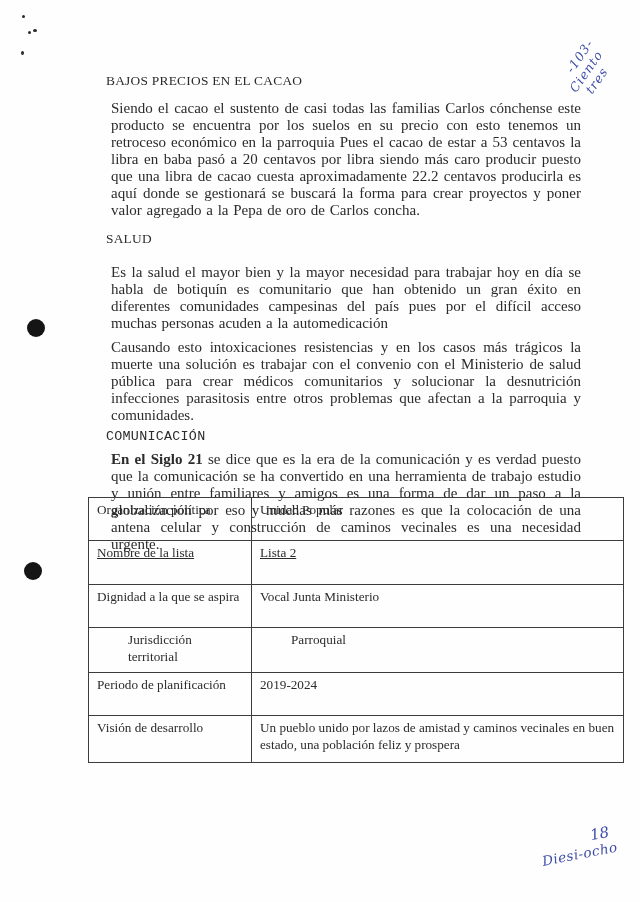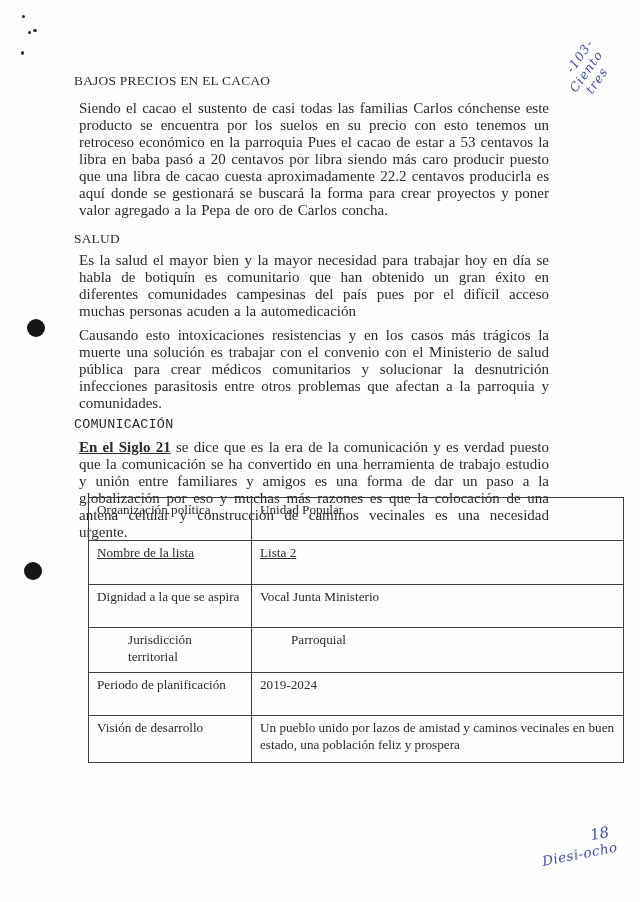--- a/index.html
+++ b/index.html
@@ -1,30 +1,30 @@
 <!DOCTYPE html>
 <html><head>
 <meta charset="utf-8">
 <style>
   html,body{margin:0;padding:0;background:#e9e9e9;}
   .page{
     position:relative;width:640px;height:902px;background:#fefefe;
     overflow:hidden;font-family:"Liberation Serif",serif;color:#2b2b2b;
     box-shadow:0 0 4px rgba(0,0,0,.2);
   }
-  .content{position:absolute;left:74px;top:72px;width:480px;}
+  .content{position:absolute;left:106px;top:72px;width:480px;}
   .heading{font-size:13.4px;line-height:17px;letter-spacing:.25px;}
   .h-cacao{margin:0 0 11px 0;}
-  .h-salud{margin:0 0 5px 0;}
+  .h-salud{margin:0 0 17px 0;}
   .h-com{margin:0 0 6px 0;font-family:Liberation Mono, monospace;}
   .para{margin:5px;font-size:15px;line-height:17px;text-align:justify;word-spacing:1px;}
   .p1{margin-bottom:11px;}
   .p2{margin-bottom:7px;}
   .p3{margin-bottom:4px;}
-  .lead-bold{font-weight:bold;text-decoration:underline;}
+  .lead-bold{font-weight:bold;}
 
   .info-table{
     position:absolute;left:88px;top:497px;width:536px;
     border-collapse:collapse;table-layout:fixed;font-size:13.2px;color:#2b2b2b;
   }
   .info-table td{
     border:1.6px solid #3c3c3c;vertical-align:top;
     padding:3px 8px;line-height:17px;
   }
   .col-label{width:146px;}

